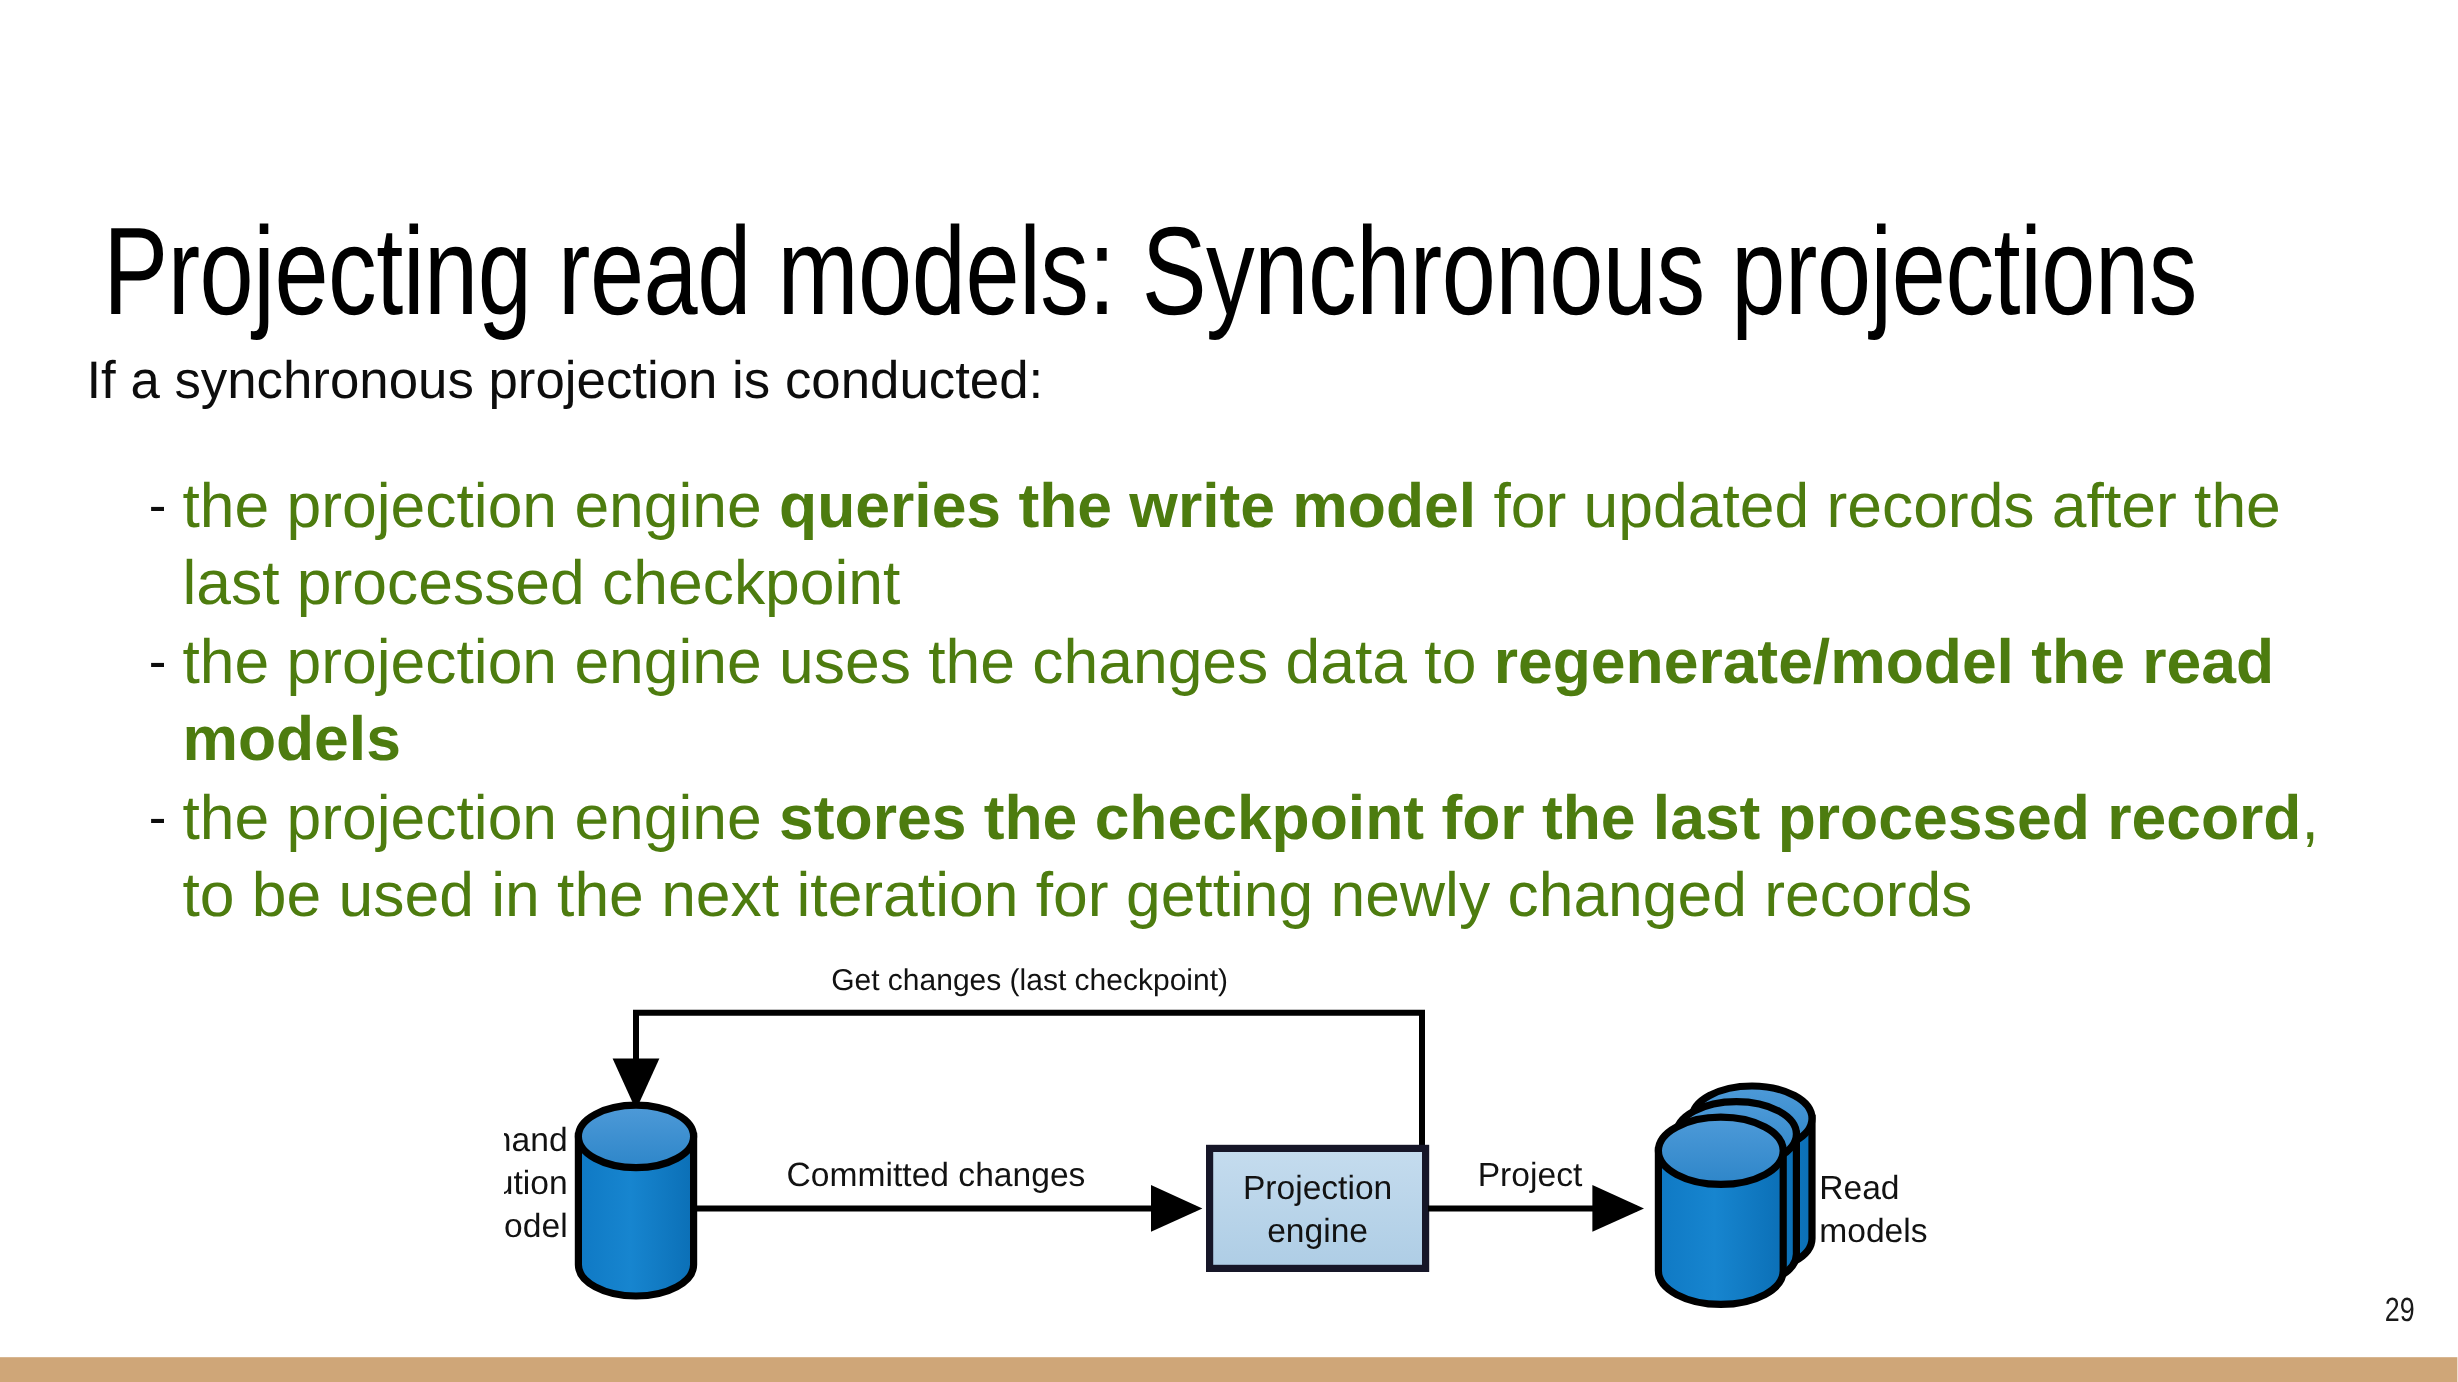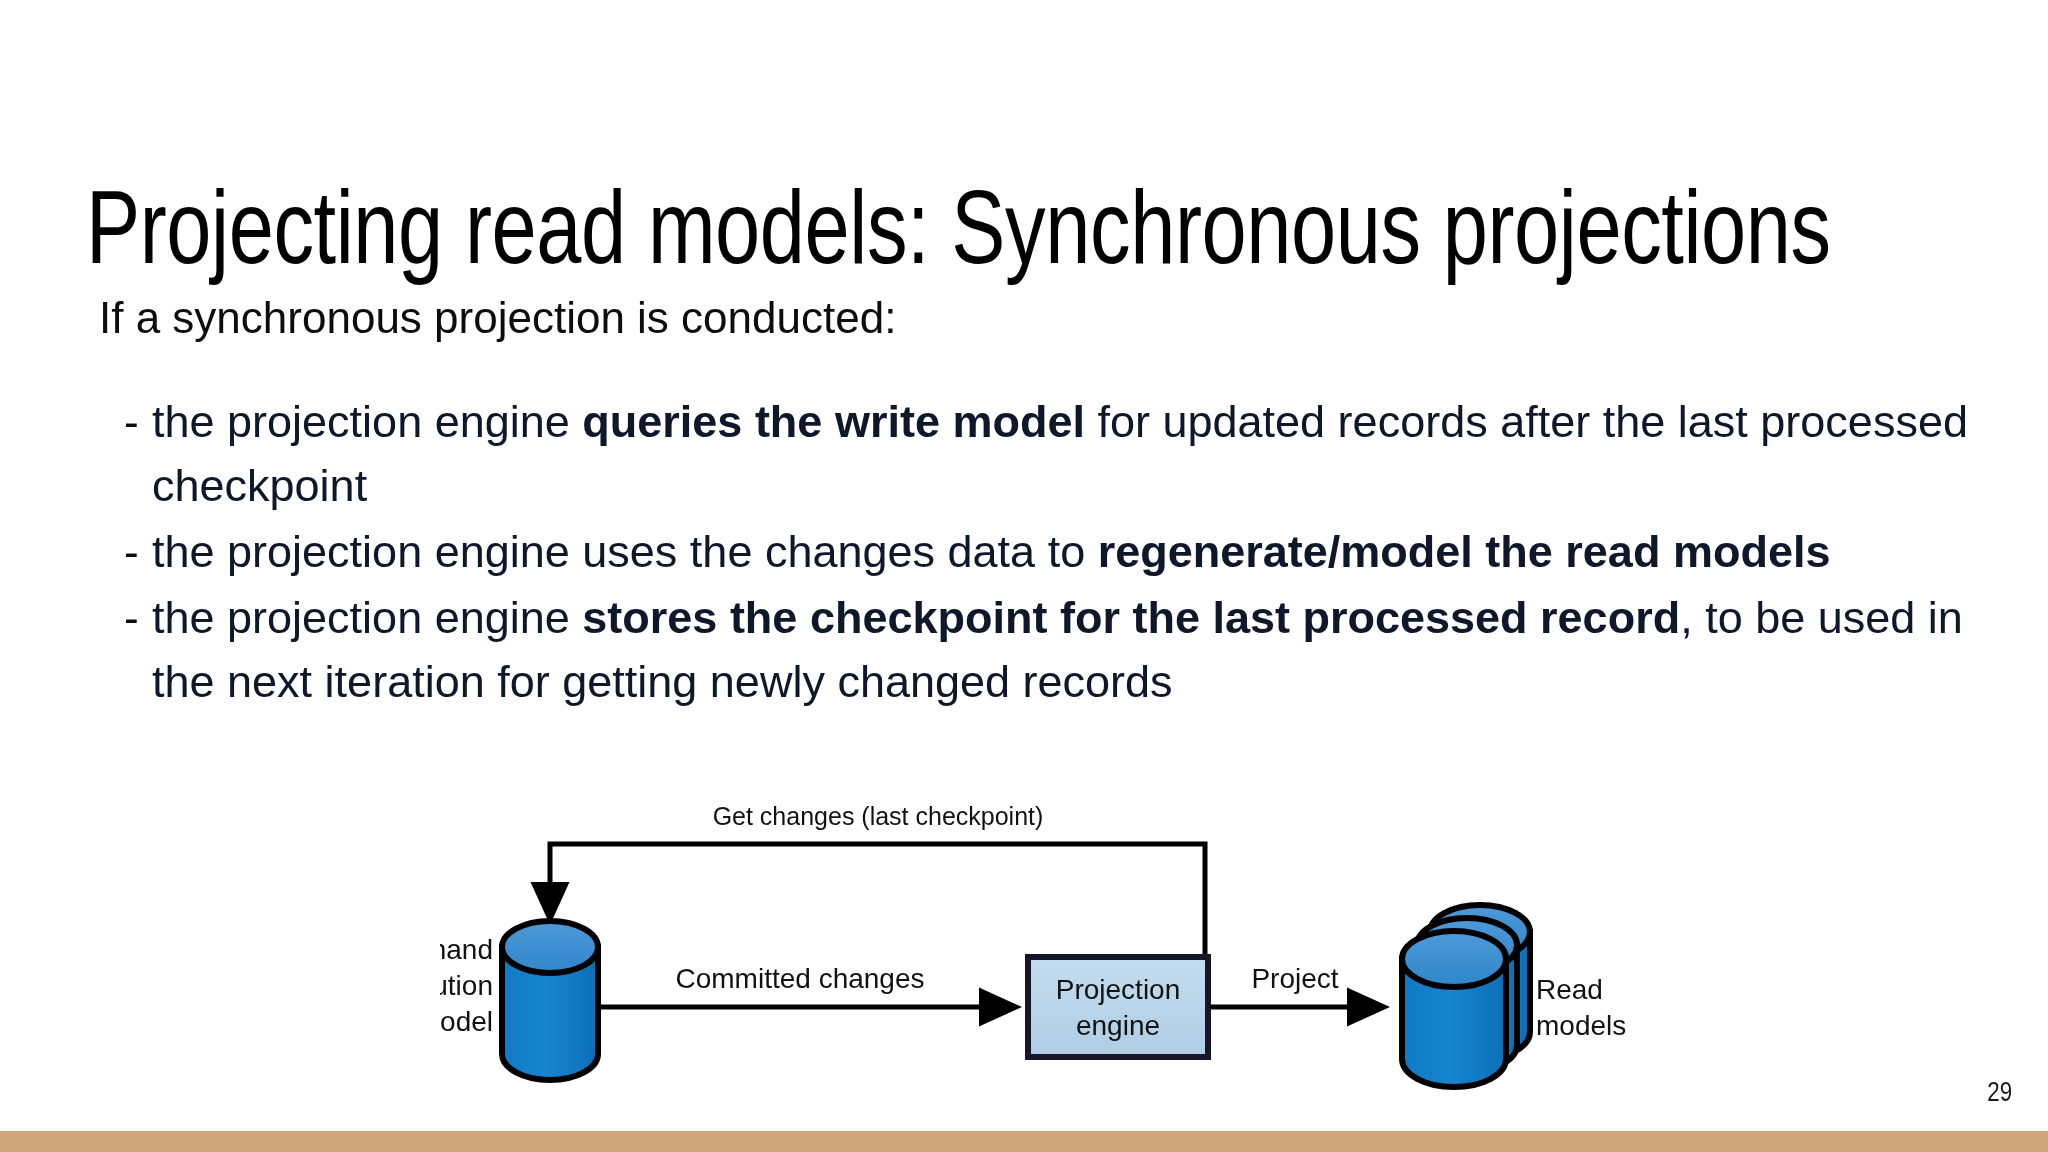--- a/index.html
+++ b/index.html
@@ -35,21 +35,21 @@
     letter-spacing: -0.5px;
     color: #000000;
     transform: scaleX(0.78);
     transform-origin: left top;
     white-space: nowrap;
   }
 
   
   .lead {
     position: absolute;
-    left: 99px;
+    left: 72px;
     top: 292px;
     font-size: 44px;
     line-height: 1.2;
     font-weight: 400;
     color: #0d0d0d;
     white-space: nowrap;
   }
 
   .bullets {
     position: absolute;
@@ -67,30 +67,30 @@
     flex: 0 0 66px;
     font-size: 44px;
     line-height: 64px;
     text-align: left;
     padding-left: 38px;
     box-sizing: border-box;
     color: #0d0d0d;
   }
   .bullet-text {
     flex: 1 1 auto;
-    font-size: 45px;
+    font-size: 52px;
     line-height: 64px;
-    color: #0f172a;
+    color: #4d7c0f;
   }
   .bullet-text b { font-weight: 700; }
 
   
   .diagram {
     position: absolute;
-    left: 440px;
+    left: 420px;
     top: 792px;
     width: 1230px;
     height: 320px;
   }
   .diagram svg { display: block; }
 
   
   .page-number {
     position: absolute;
     right: 36px;

